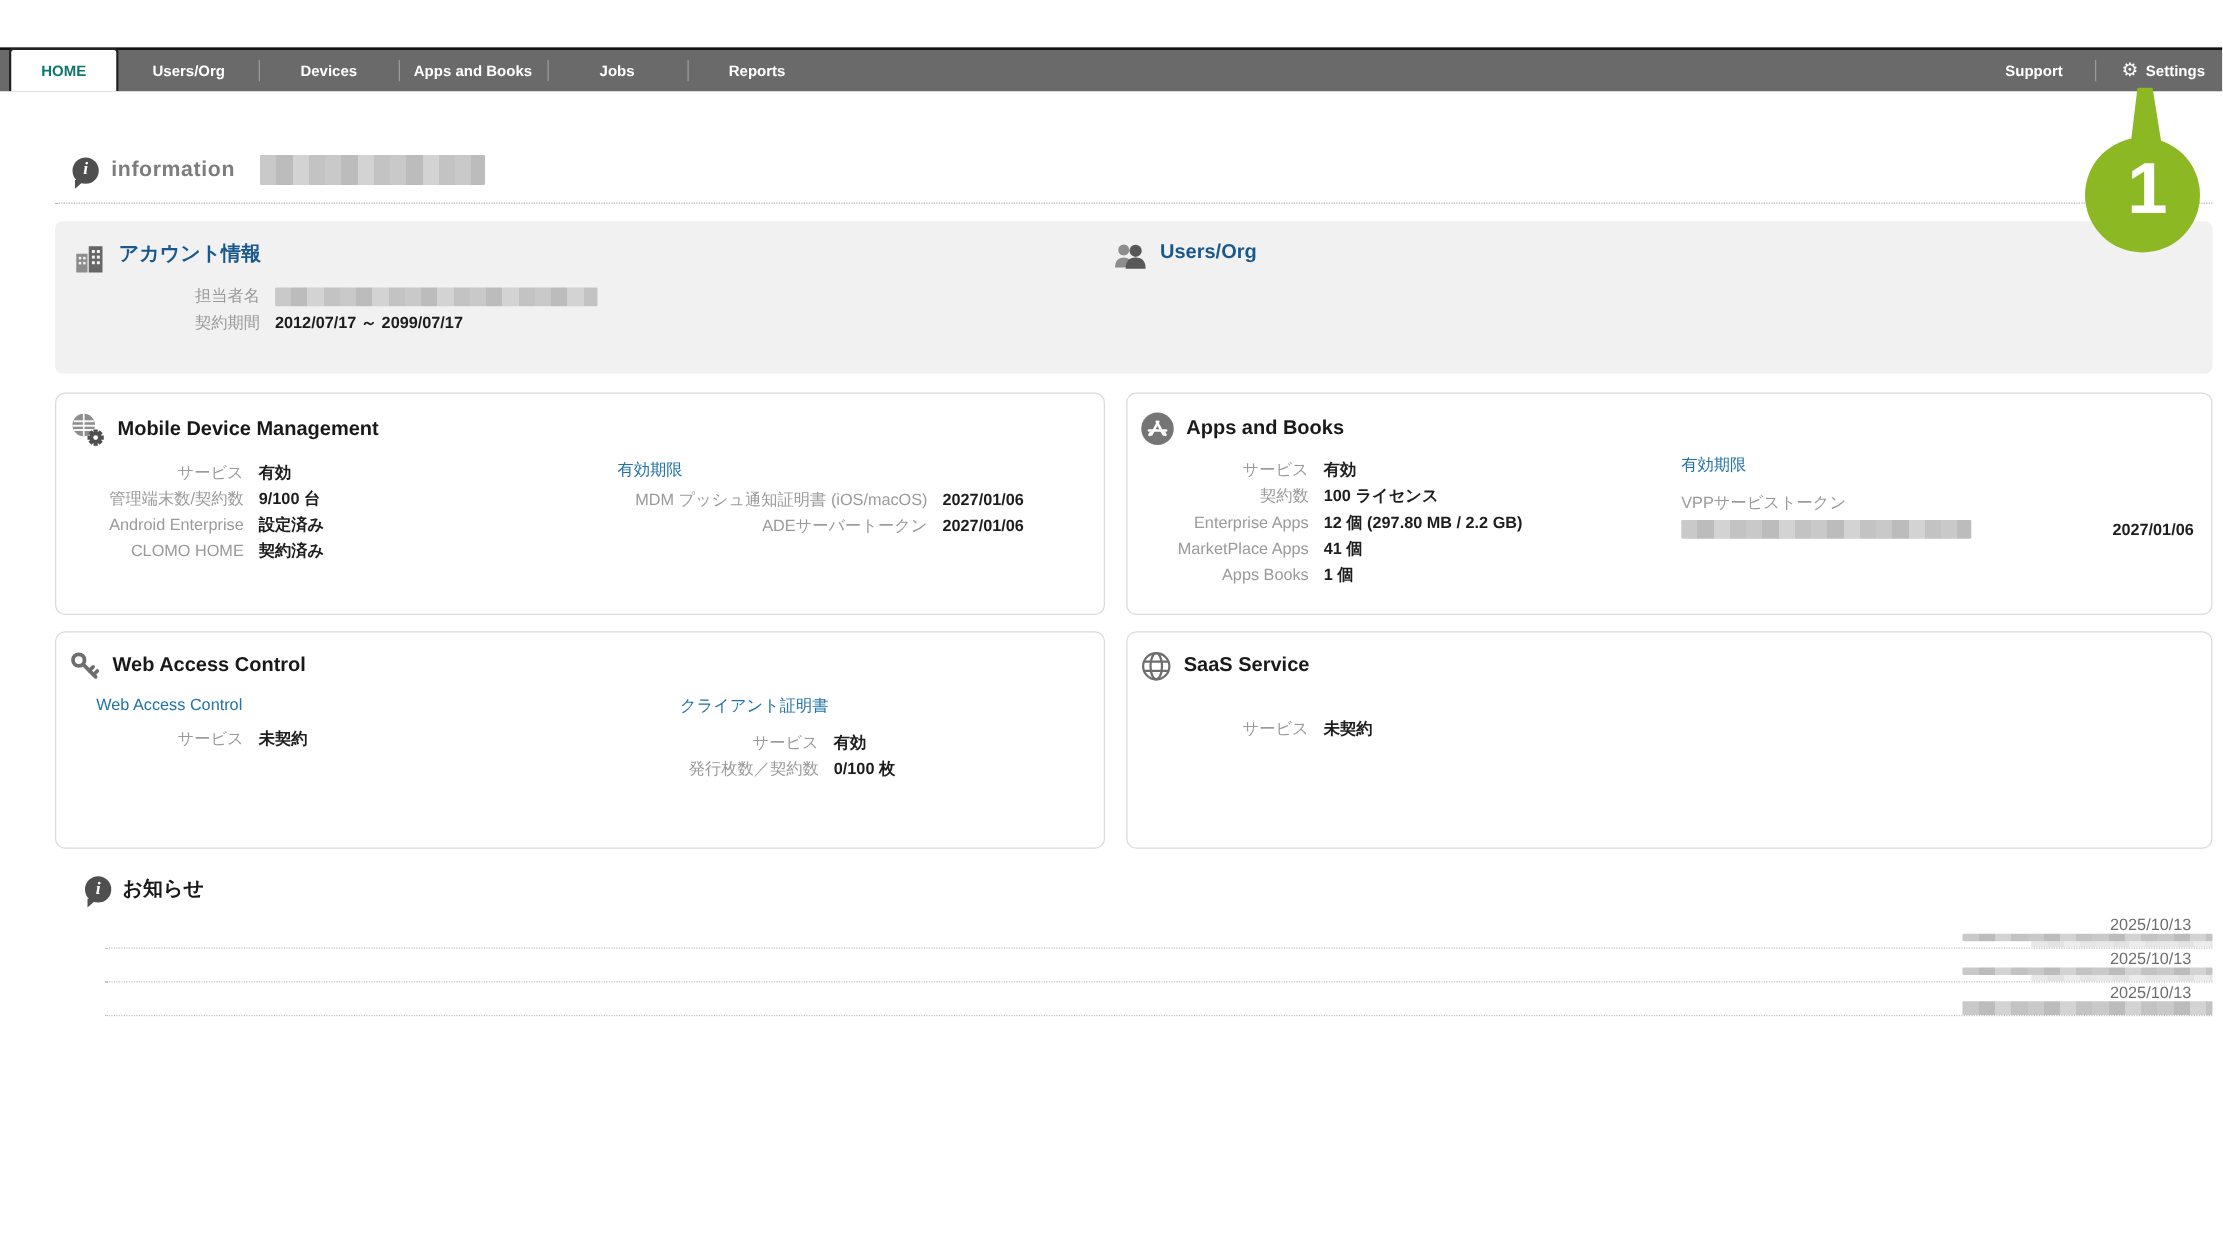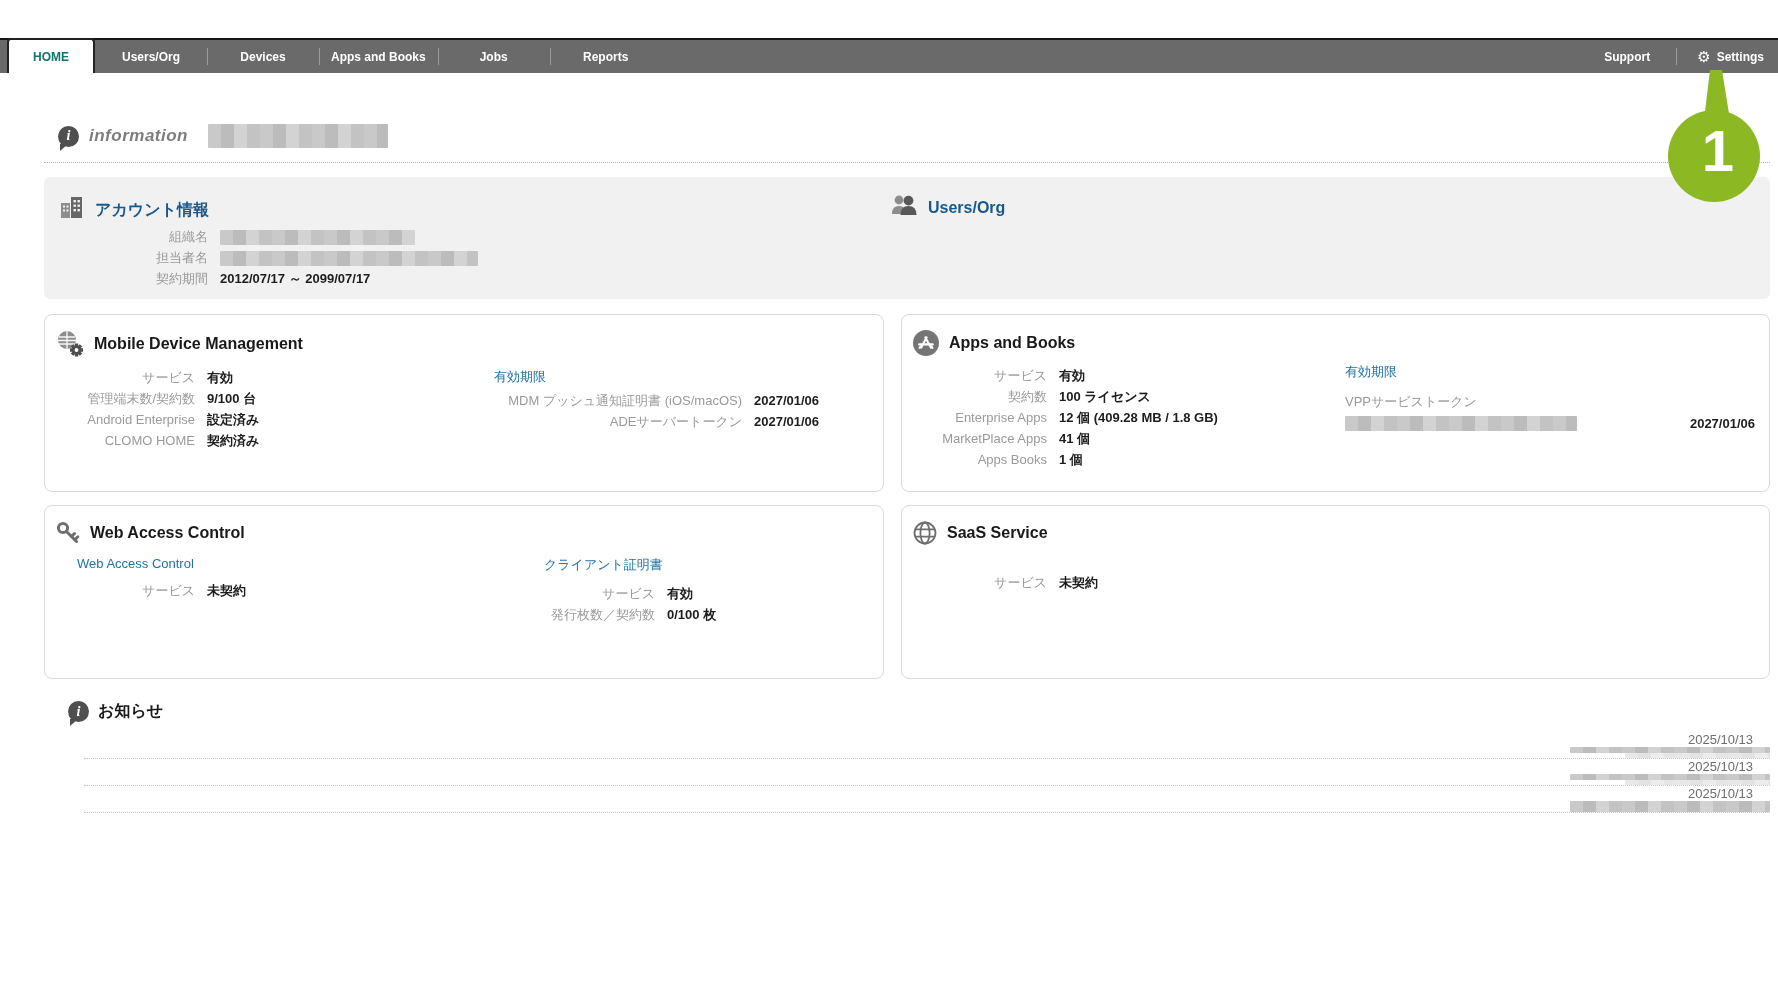--- a/index.html
+++ b/index.html
@@ -25,40 +25,40 @@
   .gear{font-size:15px;line-height:1;}
 
   
   .balloon{position:absolute;left:1664px;top:70px;width:100px;height:134px;z-index:6;}
   .balloon .num{position:absolute;left:4px;top:52px;width:100%;text-align:center;
                 font-size:58px;font-weight:bold;color:#fff;line-height:1;}
 
   
   .content{position:absolute;left:44px;top:72px;width:1726px;}
   .info-row{margin:50px 0 0 14px;display:flex;align-items:center;gap:10px;height:28px;}
-  .info-title{font-size:17px;font-style:italic;font-weight:bold;color:#7d7d7d;letter-spacing:.5px;}
+  .info-title{font-size:17px;font-weight:bold;color:#7d7d7d;letter-spacing:.5px;}
   .dotline{margin-top:12px;border-top:1px dotted #b3b3b3;height:0;}
 
   .redact{background:repeating-linear-gradient(90deg,#c9c9c9 0 13px,#bcbcbc 13px 26px,#d3d3d3 26px 39px,#c3c3c3 39px 52px);
           border-radius:1px;}
   .redact.light{opacity:.42;}
 
   
   .ibubble{position:relative;width:21px;height:21px;border-radius:50%;background:#4f4f4f;flex:none;
            display:flex;align-items:center;justify-content:center;}
   .ibubble::after{content:"";position:absolute;left:2px;bottom:-4px;width:0;height:0;
                   border-top:7px solid #4f4f4f;border-right:8px solid transparent;}
   .ibubble span{color:#fff;font-size:14px;font-weight:bold;font-style:italic;
                 font-family:"Liberation Serif","DejaVu Serif",serif;line-height:1;}
 
   
   .panel{margin-top:14px;background:#f1f1f1;border-radius:6px;height:122px;display:flex;}
   .panel-col1{width:845px;flex:none;padding:16px 0 0 14px;box-sizing:border-box;}
   .panel-col2{flex:1;padding:16px 0 0 0;}
-  .sec-head{display:flex;align-items:flex-end;gap:9px;}
+  .sec-head{display:flex;align-items:flex-start;gap:9px;}
   .sec-title{font-size:16px;font-weight:bold;color:#19588c;}
   .sec-title.dark{color:#191919;}
   .rows{margin-top:8px;}
   .row{display:flex;align-items:center;margin-top:5px;font-size:13px;line-height:16px;}
   .row .lbl{width:150px;text-align:right;color:#9a9a9a;flex:none;}
   .row .val{margin-left:12px;color:#1d1d1d;font-weight:bold;white-space:nowrap;}
   .row .redact{margin-left:12px;height:15px;}
 
   
   .cards{display:flex;gap:17px;margin-top:15px;}
@@ -153,24 +153,20 @@
               <rect x="19.5" y="7" width="2.4" height="2.4" fill="#f1f1f1"></rect>
             <rect x="15.5" y="11.5" width="2.4" height="2.4" fill="#f1f1f1"></rect>
               <rect x="19.5" y="11.5" width="2.4" height="2.4" fill="#f1f1f1"></rect>
             <rect x="15.5" y="16" width="2.4" height="2.4" fill="#f1f1f1"></rect>
               <rect x="19.5" y="16" width="2.4" height="2.4" fill="#f1f1f1"></rect>
           </svg>
           <div class="sec-title">アカウント情報</div>
         </div>
         <div class="rows">
           <div class="row">
-            <span class="lbl">組織名</span>
-            <span class="redact" style="width:195px;"></span>
-          </div>
-          <div class="row">
             <span class="lbl">担当者名</span>
             <span class="redact" style="width:258px;"></span>
           </div>
           <div class="row">
             <span class="lbl">契約期間</span>
             <span class="val">2012/07/17 ～ 2099/07/17</span>
           </div>
         </div>
       </div>
       <div class="panel-col2">
@@ -256,21 +252,21 @@
             <div class="row">
               <span class="lbl">サービス</span>
               <span class="val">有効</span>
             </div>
             <div class="row">
               <span class="lbl">契約数</span>
               <span class="val">100 ライセンス</span>
             </div>
             <div class="row">
               <span class="lbl">Enterprise Apps</span>
-              <span class="val">12 個 (409.28 MB / 1.8 GB)</span>
+              <span class="val">12 個 (297.80 MB / 2.2 GB)</span>
             </div>
             <div class="row">
               <span class="lbl">MarketPlace Apps</span>
               <span class="val">41 個</span>
             </div>
             <div class="row">
               <span class="lbl">Apps Books</span>
               <span class="val">1 個</span>
             </div>
           </div>

